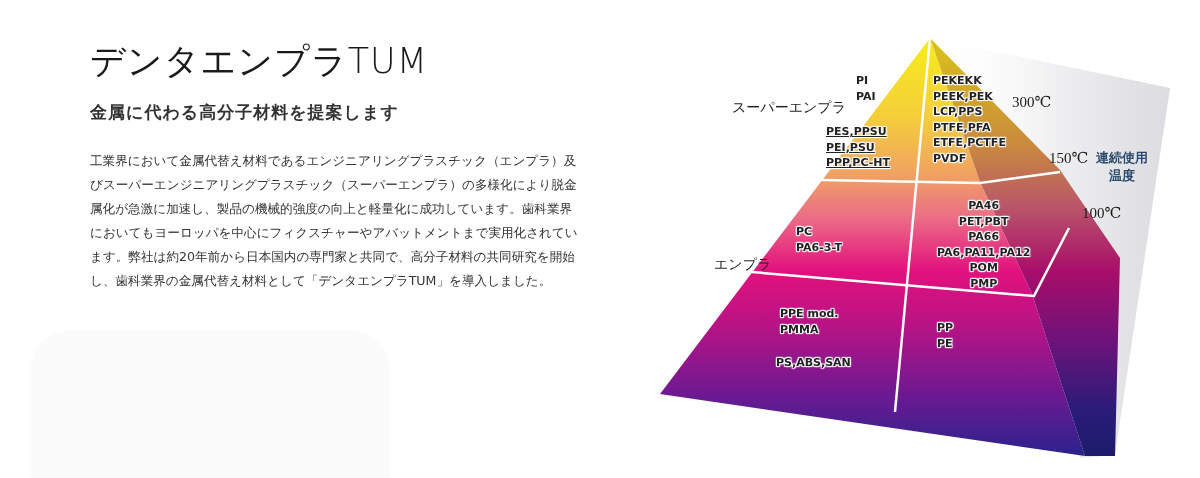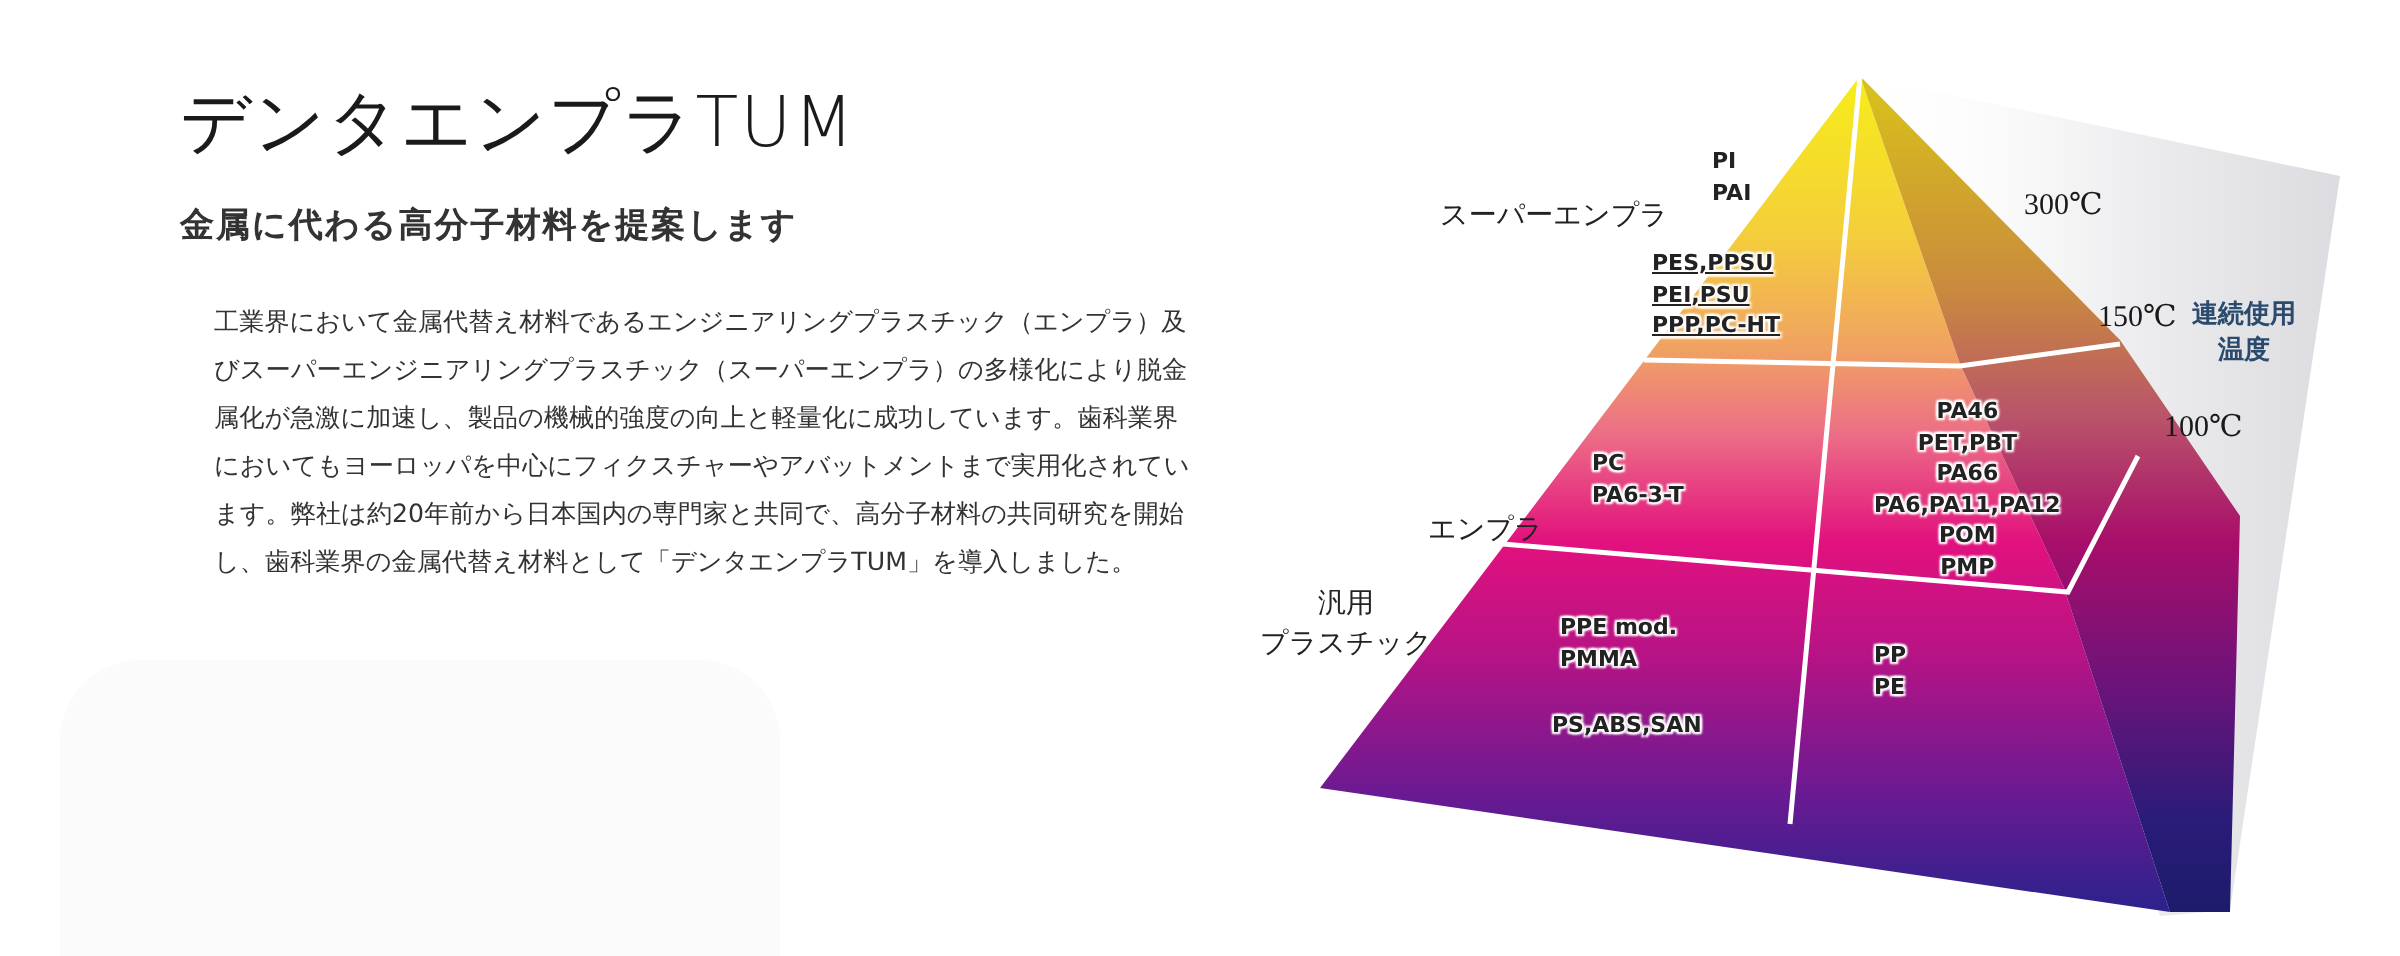--- a/index.html
+++ b/index.html
@@ -16,21 +16,21 @@
   .title {
     position: absolute; left: 90px; top: 38px; margin: 0;
     font-size: 35px; font-weight: 300; color: #1a1a1a; letter-spacing: 1px;
     font-family: "DejaVu Sans", sans-serif;
   }
   .subtitle {
     position: absolute; left: 90px; top: 101px; margin: 0;
     font-size: 17px; color: #333; letter-spacing: 1px;
   }
   .body-text {
-    position: absolute; left: 107px; top: 149px; width: 490px; margin: 0;
+    position: absolute; left: 90px; top: 149px; width: 490px; margin: 0;
     font-size: 12.6px; line-height: 24px; color: #333;
   }
   .diagram { position: absolute; left: 600px; top: 0; width: 600px; height: 478px; }
   .diagram svg { position: absolute; left: 0; top: 0; }
   .tier-label {
     position: absolute; font-size: 14px; color: #222; text-align: center;
     font-family: "DejaVu Serif", "Liberation Serif", serif; white-space: nowrap;
   }
   .temp-label {
     position: absolute; font-size: 15px; color: #1a1a1a;
@@ -95,44 +95,48 @@
 
     <polygon points="930,38 1060,170 1120,258 1115,456 1085,456 1032,294 980,182" fill="url(#rightGrad)"></polygon>
 
     <g stroke="#ffffff" stroke-width="2.5" fill="none">
       <line x1="930" y1="38" x2="895" y2="412"></line>
       <polyline points="822,180 980,183 1060,172"></polyline>
       <polyline points="728,270 1034,296 1069,228"></polyline>
     </g>
   </svg>
 
-  <div class="tier-label" style="left:120px; top:99px;">スーパーエンプラ</div>
+  <div class="tier-label" style="left:132px; top:99px;">スーパーエンプラ</div>
   <div class="tier-label" style="left:114px; top:208px;margin-top:48px;">エンプラ</div>
-  <div class="tier-label" style="left:30px; top:292px; line-height:20px;">
-    <span style="display:block;">汎用</span>
-    <span style="display:block;">プラスチック</span>
-  </div>
 
   <div class="temp-label" style="left:412px; top:93px;">300℃</div>
   <div class="temp-label" style="left:449px; top:149px;">150℃</div>
   <div class="temp-label" style="left:482px; top:204px;">100℃</div>
 
   <div class="axis-label" style="left:486px; top:110px; width:72px;">
     <span style="display:block;margin-top:39px;">連続使用</span>
     <span style="display:block;">温度</span>
   </div>
 
   <div class="mat right-align" style="left:256px; top:73px; width:68px;">
     <span>PI</span>
     <span>PAI</span>
   </div>
   <div class="mat right-align" style="left:226px; top:124px; width:98px;text-decoration:underline;">
     <span>PES,PPSU</span>
     <span>PEI,PSU</span>
     <span>PPP,PC-HT</span>
+  </div>
+  <div class="mat" style="left:333px; top:73px;">
+    <span>PEKEKK</span>
+    <span>PEEK,PEK</span>
+    <span>LCP,PPS</span>
+    <span>PTFE,PFA</span>
+    <span>ETFE,PCTFE</span>
+    <span>PVDF</span>
   </div>
 
   <div class="mat right-align" style="left:196px; top:224px; width:70px;">
     <span>PC</span>
     <span>PA6-3-T</span>
   </div>
   <div class="mat" style="left:337px; top:198px;text-align:center;">
     <span>PA46</span>
     <span>PET,PBT</span>
     <span>PA66</span>

